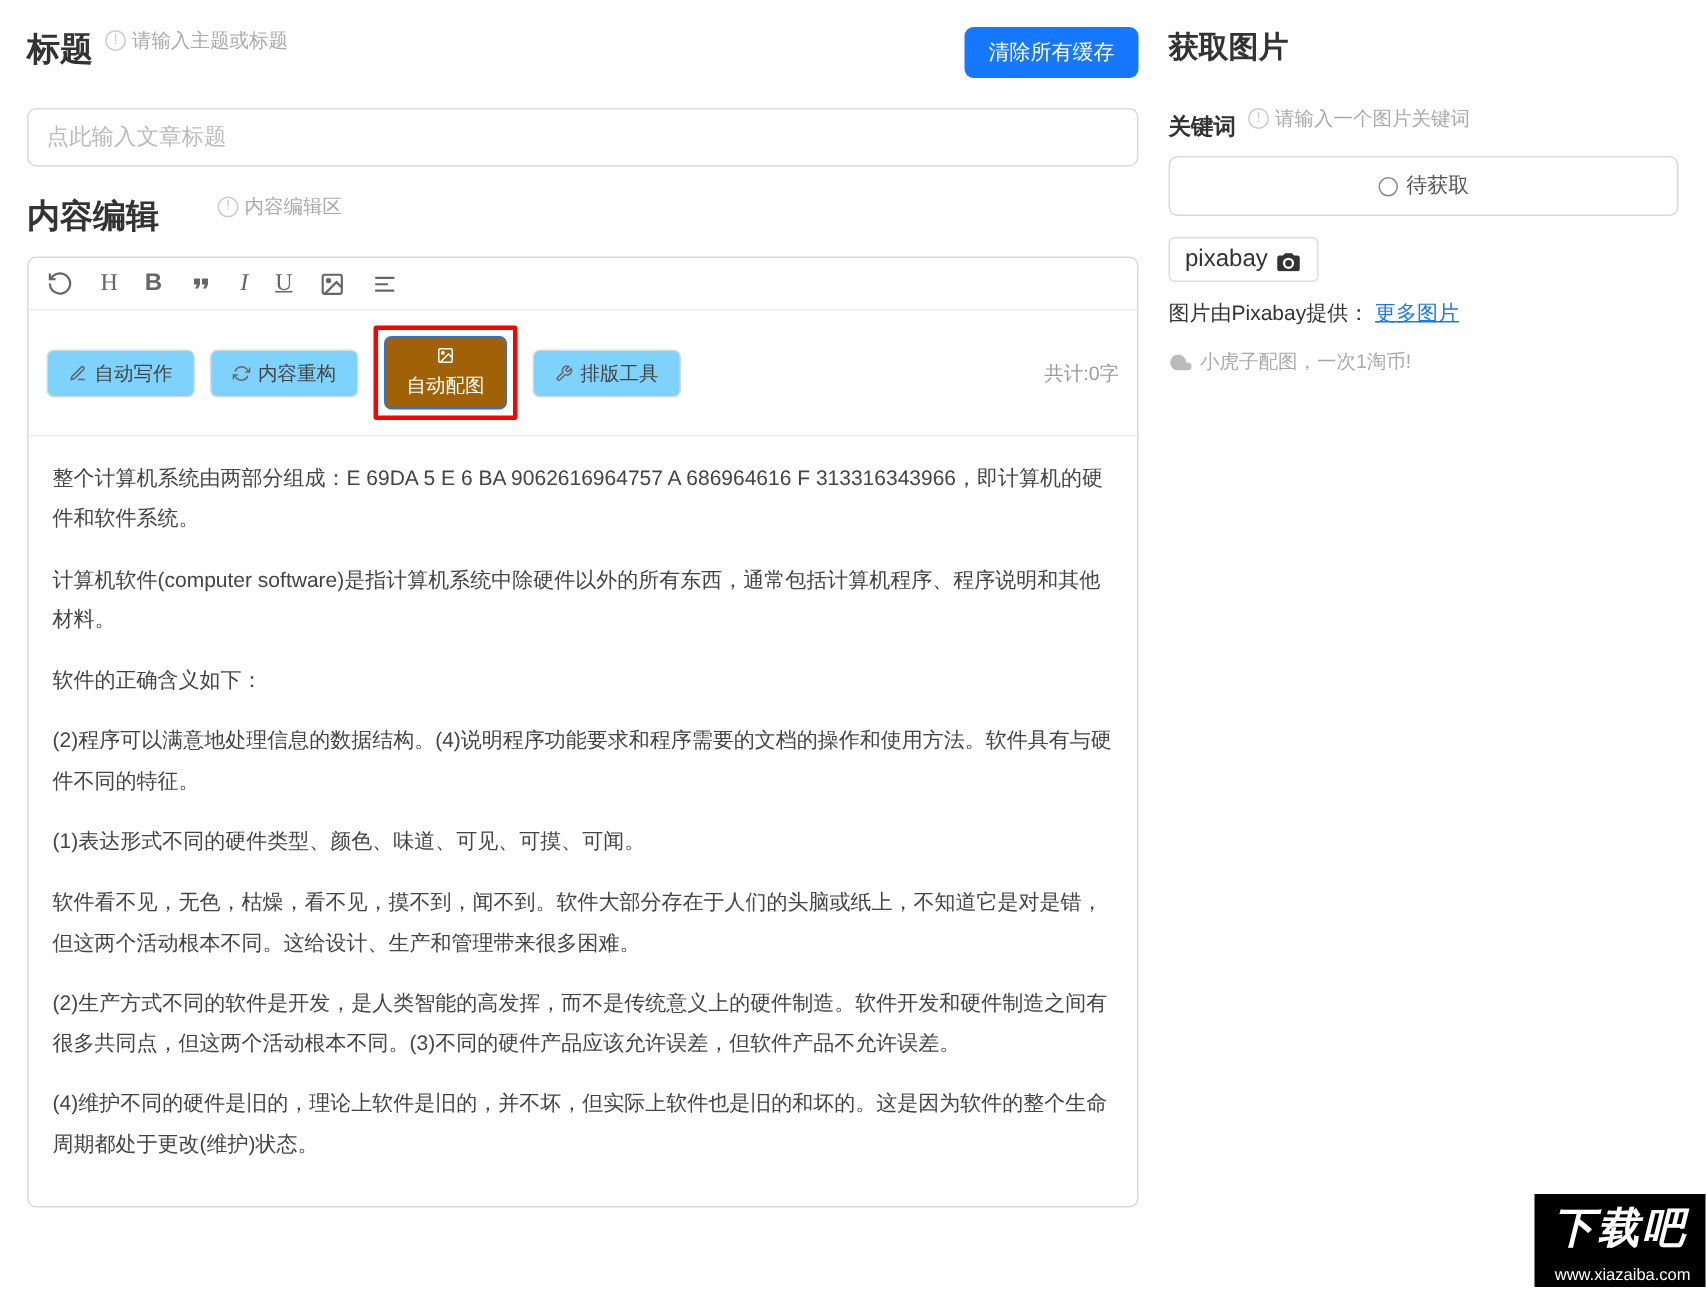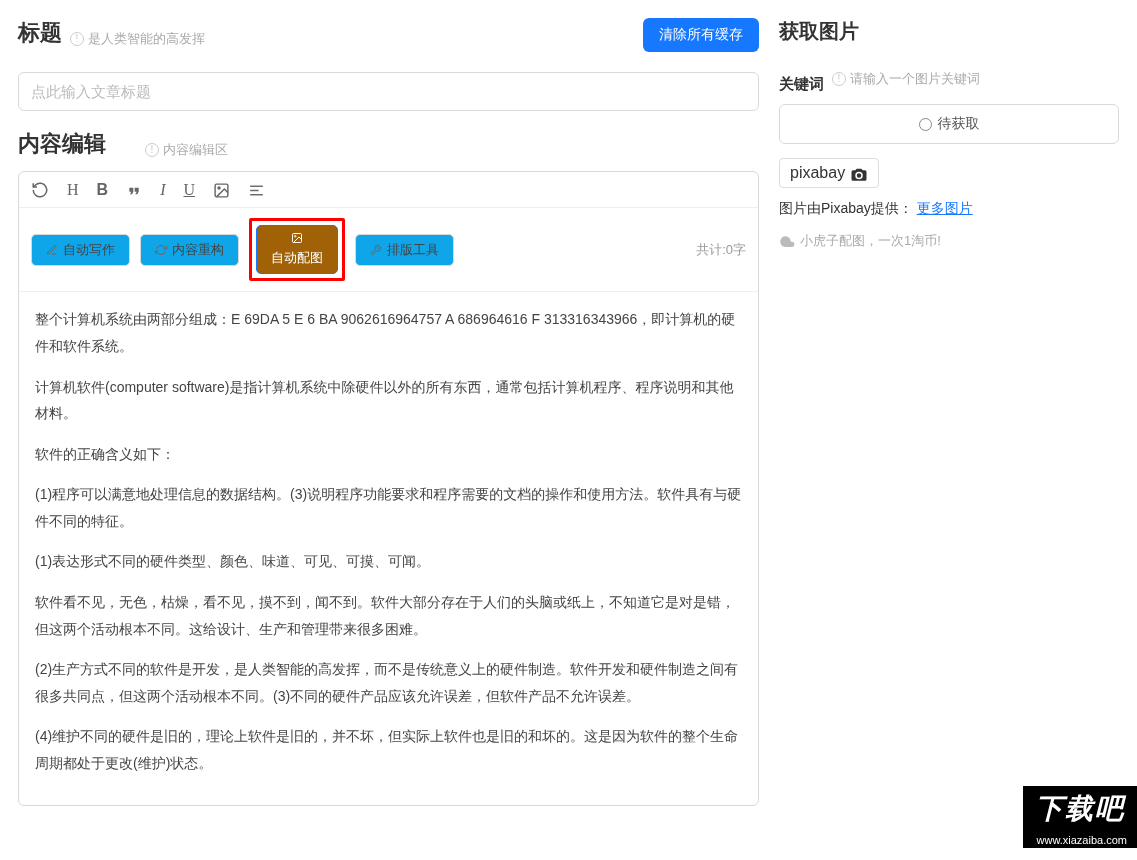--- a/index.html
+++ b/index.html
@@ -1,40 +1,40 @@
 <!DOCTYPE html>
 <html><head>
 <meta charset="utf-8">
 <style>
 * { box-sizing: border-box; margin: 0; padding: 0; }
 body { font-family: "Microsoft YaHei", "PingFang SC", sans-serif; background: #fff; color: #333; font-size: 14px; }
 .container { display: flex; padding: 18px; gap: 20px; }
 .main { flex: 1; min-width: 0; }
 .sidebar { width: 340px; }
 
-.section-header { display: flex; align-items: flex-end; margin-bottom: 12px; }
+.section-header { display: flex; align-items: flex-start; margin-bottom: 12px; }
 .section-title { font-size: 22px; font-weight: 600; color: #333; }
 .section-hint { color: #aaa; font-size: 13px; margin-left: 8px; display: flex; align-items: center; }
 .hint-icon { display: inline-block; width: 14px; height: 14px; border: 1px solid #ccc; border-radius: 50%; text-align: center; line-height: 12px; font-size: 10px; color: #ccc; margin-right: 4px; }
 
 .btn-primary { background: #1677ff; color: #fff; border: none; border-radius: 6px; padding: 8px 16px; font-size: 14px; cursor: pointer; }
 .header-row { display: flex; justify-content: space-between; align-items: flex-start; margin-bottom: 12px; }
 
 .input-box { width: 100%; border: 1px solid #d9d9d9; border-radius: 6px; padding: 10px 12px; font-size: 15px; color: #333; outline: none; }
 .input-box::placeholder { color: #bbb; }
 
 .editor { border: 1px solid #d9d9d9; border-radius: 6px; margin-top: 10px; }
 .toolbar-row { border-bottom: 1px solid #eee; padding: 8px 12px; display: flex; align-items: center; gap: 18px; }
 .toolbar-icon { color: #666; font-size: 16px; cursor: pointer; font-family: Georgia, serif; }
 .toolbar-icon.bold { font-weight: bold; font-family: Arial; }
 .toolbar-icon.italic { font-style: italic; }
 .toolbar-icon.underline { text-decoration: underline; }
 
 .action-row { padding: 10px 12px; display: flex; align-items: center; gap: 10px; border-bottom: 1px solid #eee; position: relative; }
-.action-btn { border: 1px solid #d9d9d9; background: #0ea5e9; border-radius: 5px; padding: 6px 14px; font-size: 13px; color: #444; cursor: pointer; display: flex; align-items: center; gap: 5px; }
+.action-btn { border: 1px solid #d9d9d9; background: #7dd3fc; border-radius: 5px; padding: 6px 14px; font-size: 13px; color: #444; cursor: pointer; display: flex; align-items: center; gap: 5px; }
 .action-btn.active { background: #a16207; color: #fff; border-color: #1677ff; flex-direction: column; }
 .count-text { margin-left: auto; color: #999; font-size: 13px; }
 .red-box { border: 3px solid #ff0000; padding: 4px; border-radius: 2px; }
 
 .editor-content { padding: 14px 16px; line-height: 1.9; color: #444; font-size: 14px; min-height: 400px; }
 .editor-content p { margin-bottom: 14px; }
 
 .sidebar-section-title { font-size: 20px; font-weight: 600; margin-bottom: 18px; }
 .sidebar-label-row { display: flex; align-items: center; margin-bottom: 10px; }
 .sidebar-label { font-size: 15px; font-weight: 600; margin-top: 12px; }
@@ -49,37 +49,37 @@
 
 .pixabay-badge { display: inline-flex; align-items: center; border: 1px solid #ddd; border-radius: 4px; padding: 5px 10px; font-weight: 500; color: #333; margin-bottom: 12px; font-size: 16px; }
 .camera-icon { margin-left: 5px; font-size: 14px; }
 
 .provider-text { font-size: 14px; color: #333; margin-bottom: 14px; }
 .provider-text a { color: #1677ff; text-decoration: underline; }
 
 .footer-note { color: #aaa; font-size: 13px; display: flex; align-items: flex-start; gap: 5px; }
 .cloud-icon { color: #bbb; }
 
-.watermark { position: fixed; right: 0; bottom: 12px; text-align: right; border-radius: 14px; }
+.watermark { position: fixed; right: 0; bottom: 2px; text-align: right; border-radius: 14px; }
 .watermark-main { background: #000; color: #fff; font-size: 28px; font-weight: bold; padding: 4px 12px; font-style: italic; letter-spacing: 2px; }
 .watermark-url { background: #000; color: #fff; font-size: 11px; padding: 2px 10px; }
 
 svg { display: inline-block; vertical-align: middle; }
 </style>
 </head>
 <body>
 
 <div class="container">
   <div class="main">
     <div class="header-row">
       <div class="section-header">
         <span class="section-title">标题</span>
         <span class="section-hint">
           <span class="hint-icon">!</span>
-          <span>是人类智能的高发挥</span>
+          <span>请输入主题或标题</span>
         </span>
       </div>
       <button class="btn-primary">清除所有缓存</button>
     </div>
 
     <input class="input-box" placeholder="点此输入文章标题" style="">
 
     <div class="section-header" style="margin-top:18px;gap:31px;">
       <span class="section-title">内容编辑</span>
       <span class="section-hint">
@@ -152,21 +152,21 @@
             </svg>
           <span>排版工具</span>
         </button>
         <span class="count-text">共计:0字</span>
       </div>
 
       <div class="editor-content" id="content-area">
           <p>整个计算机系统由两部分组成：E 69DA 5 E 6 BA 9062616964757 A 686964616 F 313316343966，即计算机的硬件和软件系统。</p>
           <p>计算机软件(computer software)是指计算机系统中除硬件以外的所有东西，通常包括计算机程序、程序说明和其他材料。</p>
           <p>软件的正确含义如下：</p>
-          <p>(1)程序可以满意地处理信息的数据结构。(3)说明程序功能要求和程序需要的文档的操作和使用方法。软件具有与硬件不同的特征。</p>
+          <p>(2)程序可以满意地处理信息的数据结构。(4)说明程序功能要求和程序需要的文档的操作和使用方法。软件具有与硬件不同的特征。</p>
           <p>(1)表达形式不同的硬件类型、颜色、味道、可见、可摸、可闻。</p>
           <p>软件看不见，无色，枯燥，看不见，摸不到，闻不到。软件大部分存在于人们的头脑或纸上，不知道它是对是错，但这两个活动根本不同。这给设计、生产和管理带来很多困难。</p>
           <p>(2)生产方式不同的软件是开发，是人类智能的高发挥，而不是传统意义上的硬件制造。软件开发和硬件制造之间有很多共同点，但这两个活动根本不同。(3)不同的硬件产品应该允许误差，但软件产品不允许误差。</p>
           <p>(4)维护不同的硬件是旧的，理论上软件是旧的，并不坏，但实际上软件也是旧的和坏的。这是因为软件的整个生命周期都处于更改(维护)状态。</p>
         </div>
     </div>
   </div>
 
   <div class="sidebar">
     <div class="sidebar-section-title">获取图片</div>

